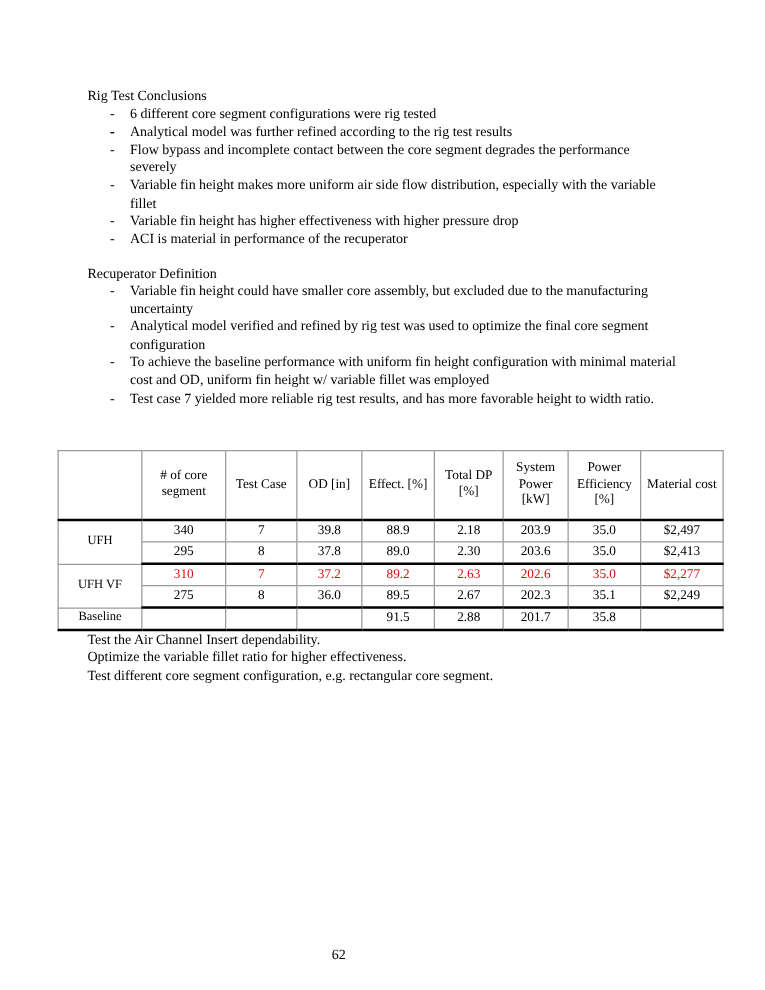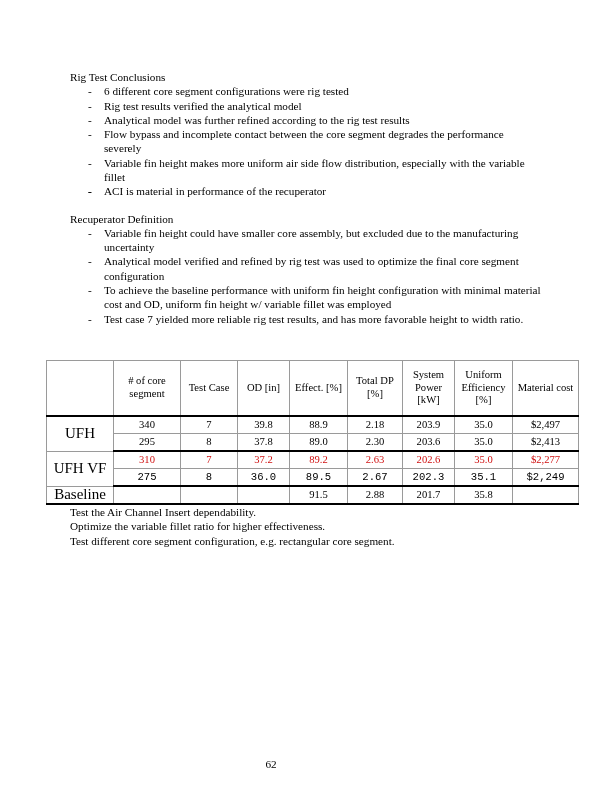--- a/index.html
+++ b/index.html
@@ -94,33 +94,32 @@
   tr.heavy-bottom > td, tr.heavy-bottom > th {
     border-bottom: 2.2px solid #000000;
   }
 
   th.col-head {
     font-size: 10.6px;
     line-height: 12.4px;
     height: 52px;
   }
   td.rowlabel {
-    font-size: 15px;
+    font-size: 10px;
     text-align: center;
   }
   td.cell {
     height: 14px;
   }
   .r-red {
     color: #d01010;
     font-weight: bold;
   }
   .r-bold {
     font-weight: bold;
-    font-family: Liberation Mono, monospace;
   }
 
   
   col.c0 { width: 67px; }
   col.c1 { width: 67px; }
   col.c2 { width: 57px; }
   col.c3 { width: 52px; }
   col.c4 { width: 58px; }
   col.c5 { width: 55px; }
   col.c6 { width: 52px; }
@@ -154,25 +153,25 @@
 <body>
 
 <div class="page">
 
   <div class="content">
 
     <div>
       <p class="sec-title">Rig Test Conclusions</p>
       <ul class="dash-list">
         <li><span class="dash">-</span><span>6 different core segment configurations were rig tested</span></li>
-        <li><span class="dash">-</span><span>Rig test results verified the analytical model</span></li>
+        <li><span class="dash">-</span></li>
         <li><span class="dash">-</span><span>Analytical model was further refined according to the rig test results</span></li>
         <li><span class="dash">-</span><span>Flow bypass and incomplete contact between the core segment degrades the performance severely</span></li>
         <li><span class="dash">-</span><span>Variable fin height makes more uniform air side flow distribution, especially with the variable fillet</span></li>
-        <li><span class="dash">-</span></li>
+        <li><span class="dash">-</span><span>Variable fin height has higher effectiveness with higher pressure drop</span></li>
         <li><span class="dash">-</span><span>ACI is material in performance of the recuperator</span></li>
       </ul>
     </div>
 
     <div class="spacer-sm"></div>
 
     <div>
       <p class="sec-title">Recuperator Definition</p>
       <ul class="dash-list">
         <li><span class="dash">-</span><span>Variable fin height could have smaller core assembly, but excluded due to the manufacturing uncertainty</span></li>
@@ -199,21 +198,21 @@
       </colgroup>
       <thead>
         <tr>
           <th class="col-head"></th>
           <th class="col-head"># of core segment</th>
           <th class="col-head">Test Case</th>
           <th class="col-head">OD [in]</th>
           <th class="col-head">Effect. [%]</th>
           <th class="col-head">Total DP [%]</th>
           <th class="col-head">System Power [kW]</th>
-          <th class="col-head">Uniform Efficiency [%]</th>
+          <th class="col-head">Power Efficiency [%]</th>
           <th class="col-head">Material cost</th>
         </tr>
       </thead>
       <tbody>
 
         <tr class="heavy-top">
           <td class="rowlabel" rowspan="2">UFH</td>
           <td class="cell">340</td>
           <td class="cell">7</td>
           <td class="cell">39.8</td>

